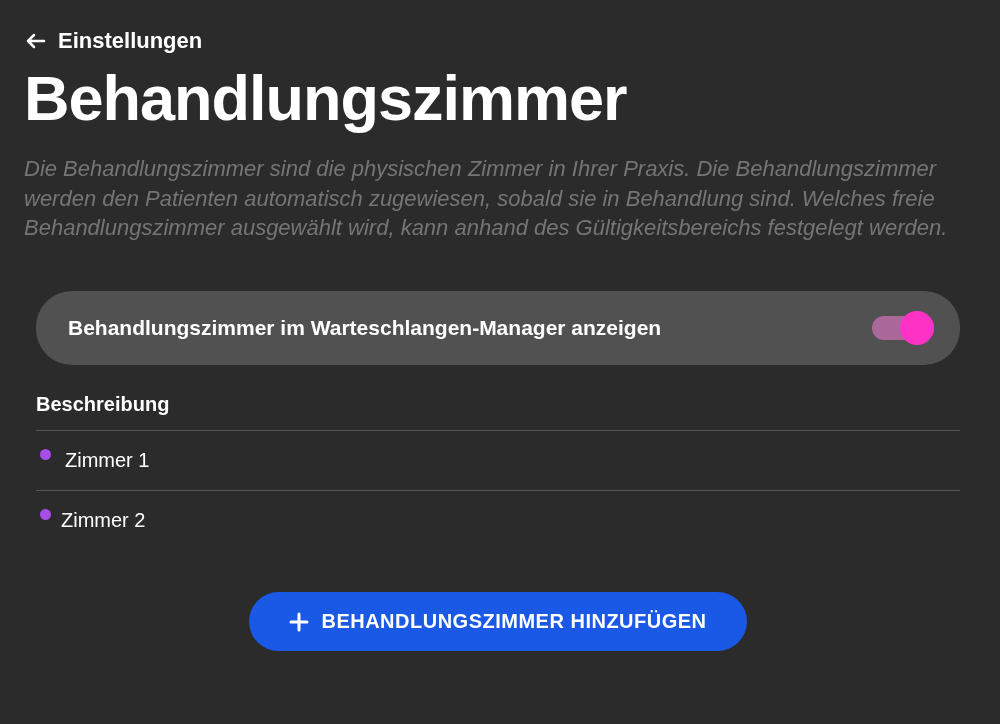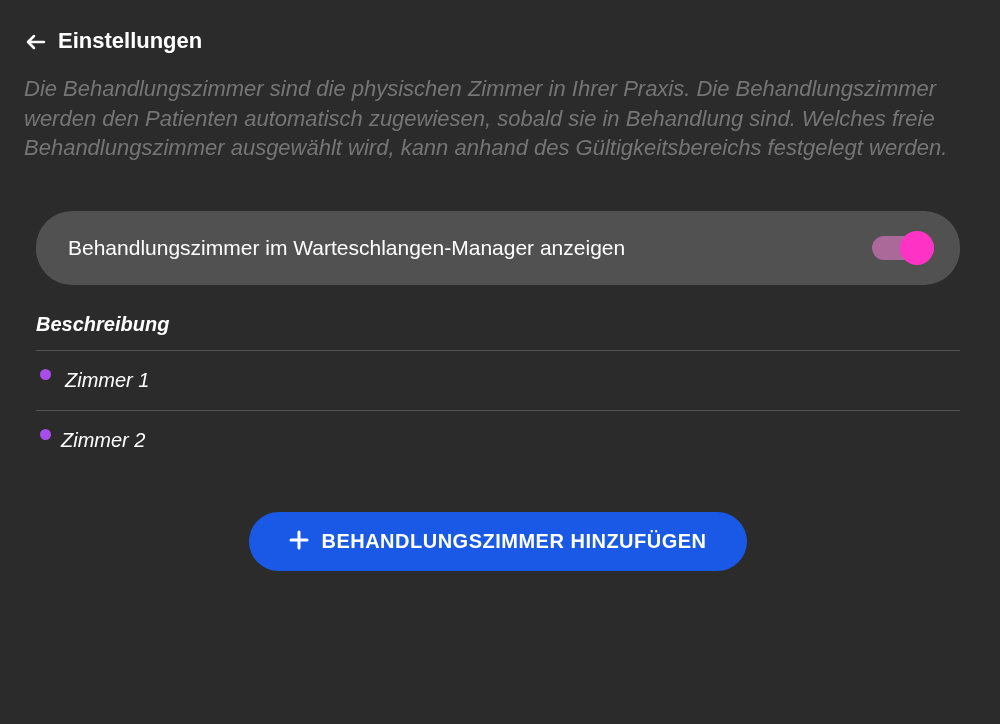--- a/index.html
+++ b/index.html
@@ -13,23 +13,23 @@
       font-family: -apple-system, BlinkMacSystemFont, 'Helvetica Neue', Arial, sans-serif;
       width: 1000px;
       height: 724px;
       overflow: hidden;
     }
     .container {
       padding: 28px 28px 28px 24px;
     }
     .breadcrumb {
       display: flex;
-      align-items: flex-end;
+      align-items: center;
       gap: 10px;
-      margin-bottom: 20px;
+      margin-bottom: 8px;
       cursor: pointer;
     }
     .back-arrow {
       width: 24px;
       height: 24px;
       display: flex;
       align-items: center;
       justify-content: center;
     }
     .breadcrumb-text {
@@ -57,21 +57,21 @@
       border-radius: 36px;
       padding: 20px 26px 20px 32px;
       margin: 0 12px 28px 12px;
       display: flex;
       align-items: center;
       justify-content: space-between;
     }
     .toggle-label {
       font-size: 21px;
       color: #ffffff;
-      font-weight: 400;
+      font-weight: 700;
     }
     .toggle-switch {
       position: relative;
       width: 62px;
       height: 34px;
       cursor: pointer;
     }
     .toggle-track {
       position: absolute;
       width: 62px;
@@ -85,21 +85,20 @@
       position: absolute;
       right: 0;
       top: 0;
       width: 34px;
       height: 34px;
       background-color: #ff32c6;
       border-radius: 50%;
     }
     .table-section {
       margin: 12px 12px;
-      font-style: italic;
     }
     .table-header {
       font-size: 20px;
       font-weight: 700;
       color: #ffffff;
       padding: 0 0 14px 0;
       border-bottom: 1px solid #555555;
     }
     .table-row {
       display: flex;
@@ -133,21 +132,21 @@
     .add-button {
       background-color: #1959e6;
       color: #ffffff;
       border: none;
       border-radius: 32px;
       padding: 18px 40px;
       font-size: 20px;
       font-weight: 700;
       letter-spacing: 0.5px;
       display: flex;
-      align-items: flex-start;
+      align-items: center;
       gap: 12px;
       cursor: pointer;
     }
     .plus-icon {
       width: 20px;
       height: 20px;
       display: flex;
       align-items: center;
       justify-content: center;
     }
@@ -159,20 +158,21 @@
 
   <div class="breadcrumb">
     <span class="back-arrow">
       <svg width="24" height="24" viewBox="0 0 24 24" fill="none">
         <path d="M20 12H4M4 12L10 6M4 12L10 18" stroke="#ffffff" stroke-width="2.5" stroke-linecap="round" stroke-linejoin="round"></path>
       </svg>
     </span>
     <span class="breadcrumb-text">Einstellungen</span>
   </div>
 
+  <h1 class="page-title">Behandlungszimmer</h1>
 
   <p class="description">Die Behandlungszimmer sind die physischen Zimmer in Ihrer Praxis. Die Behandlungszimmer werden den Patienten automatisch zugewiesen, sobald sie in Behandlung sind. Welches freie Behandlungszimmer ausgewählt wird, kann anhand des Gültigkeitsbereichs festgelegt werden.</p>
 
   <div class="toggle-card">
     <span class="toggle-label">Behandlungszimmer im Warteschlangen-Manager anzeigen</span>
     <div class="toggle-switch">
       <div class="toggle-track"></div>
       <div class="toggle-thumb"></div>
     </div>
   </div>

